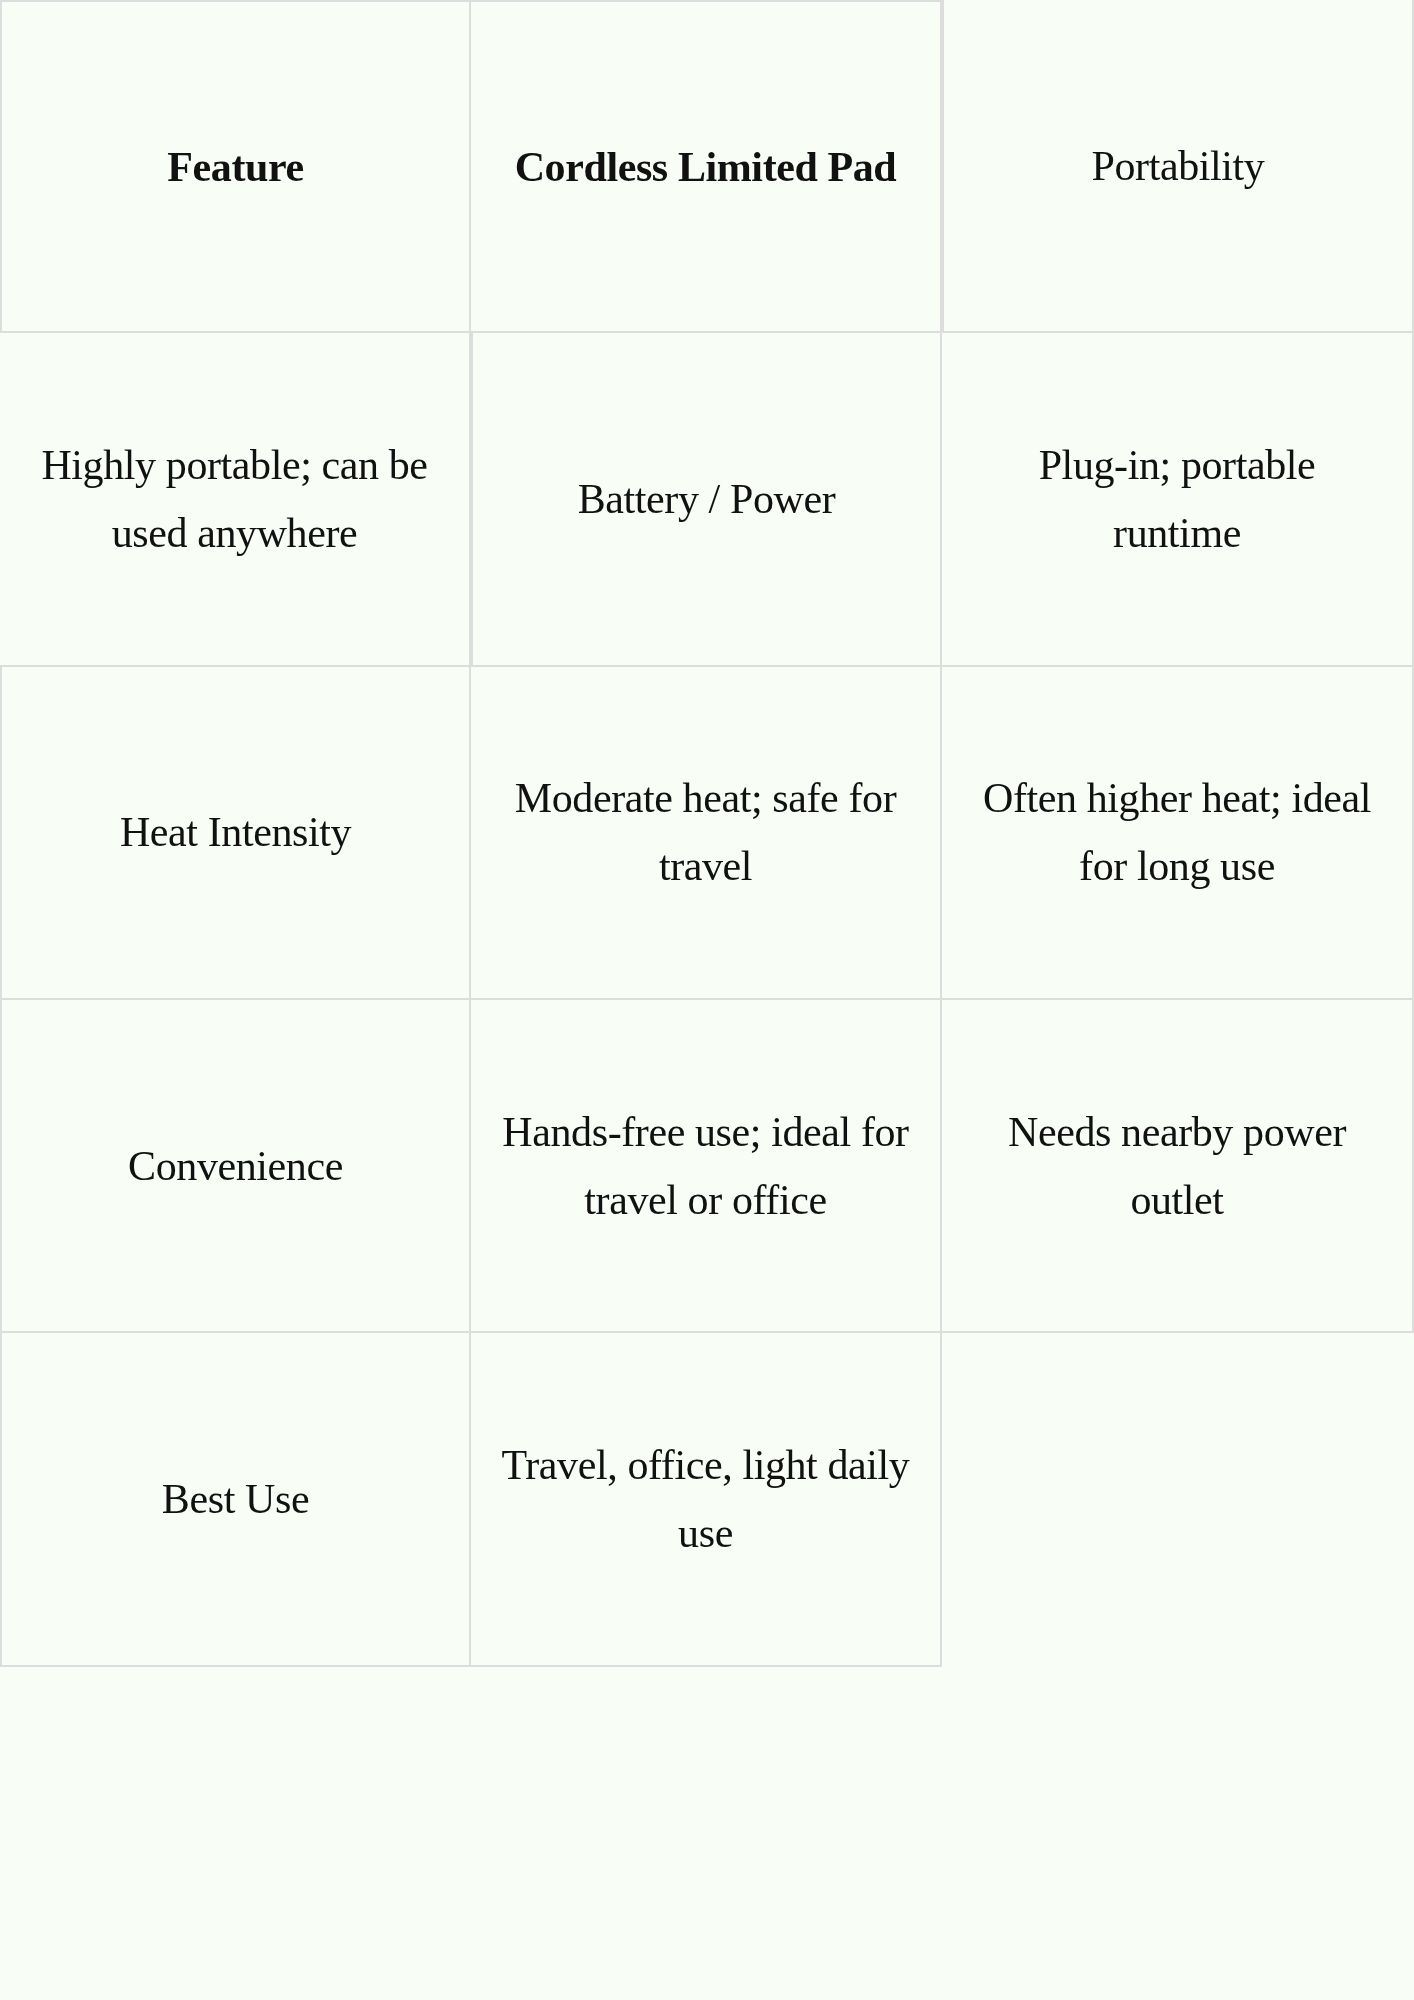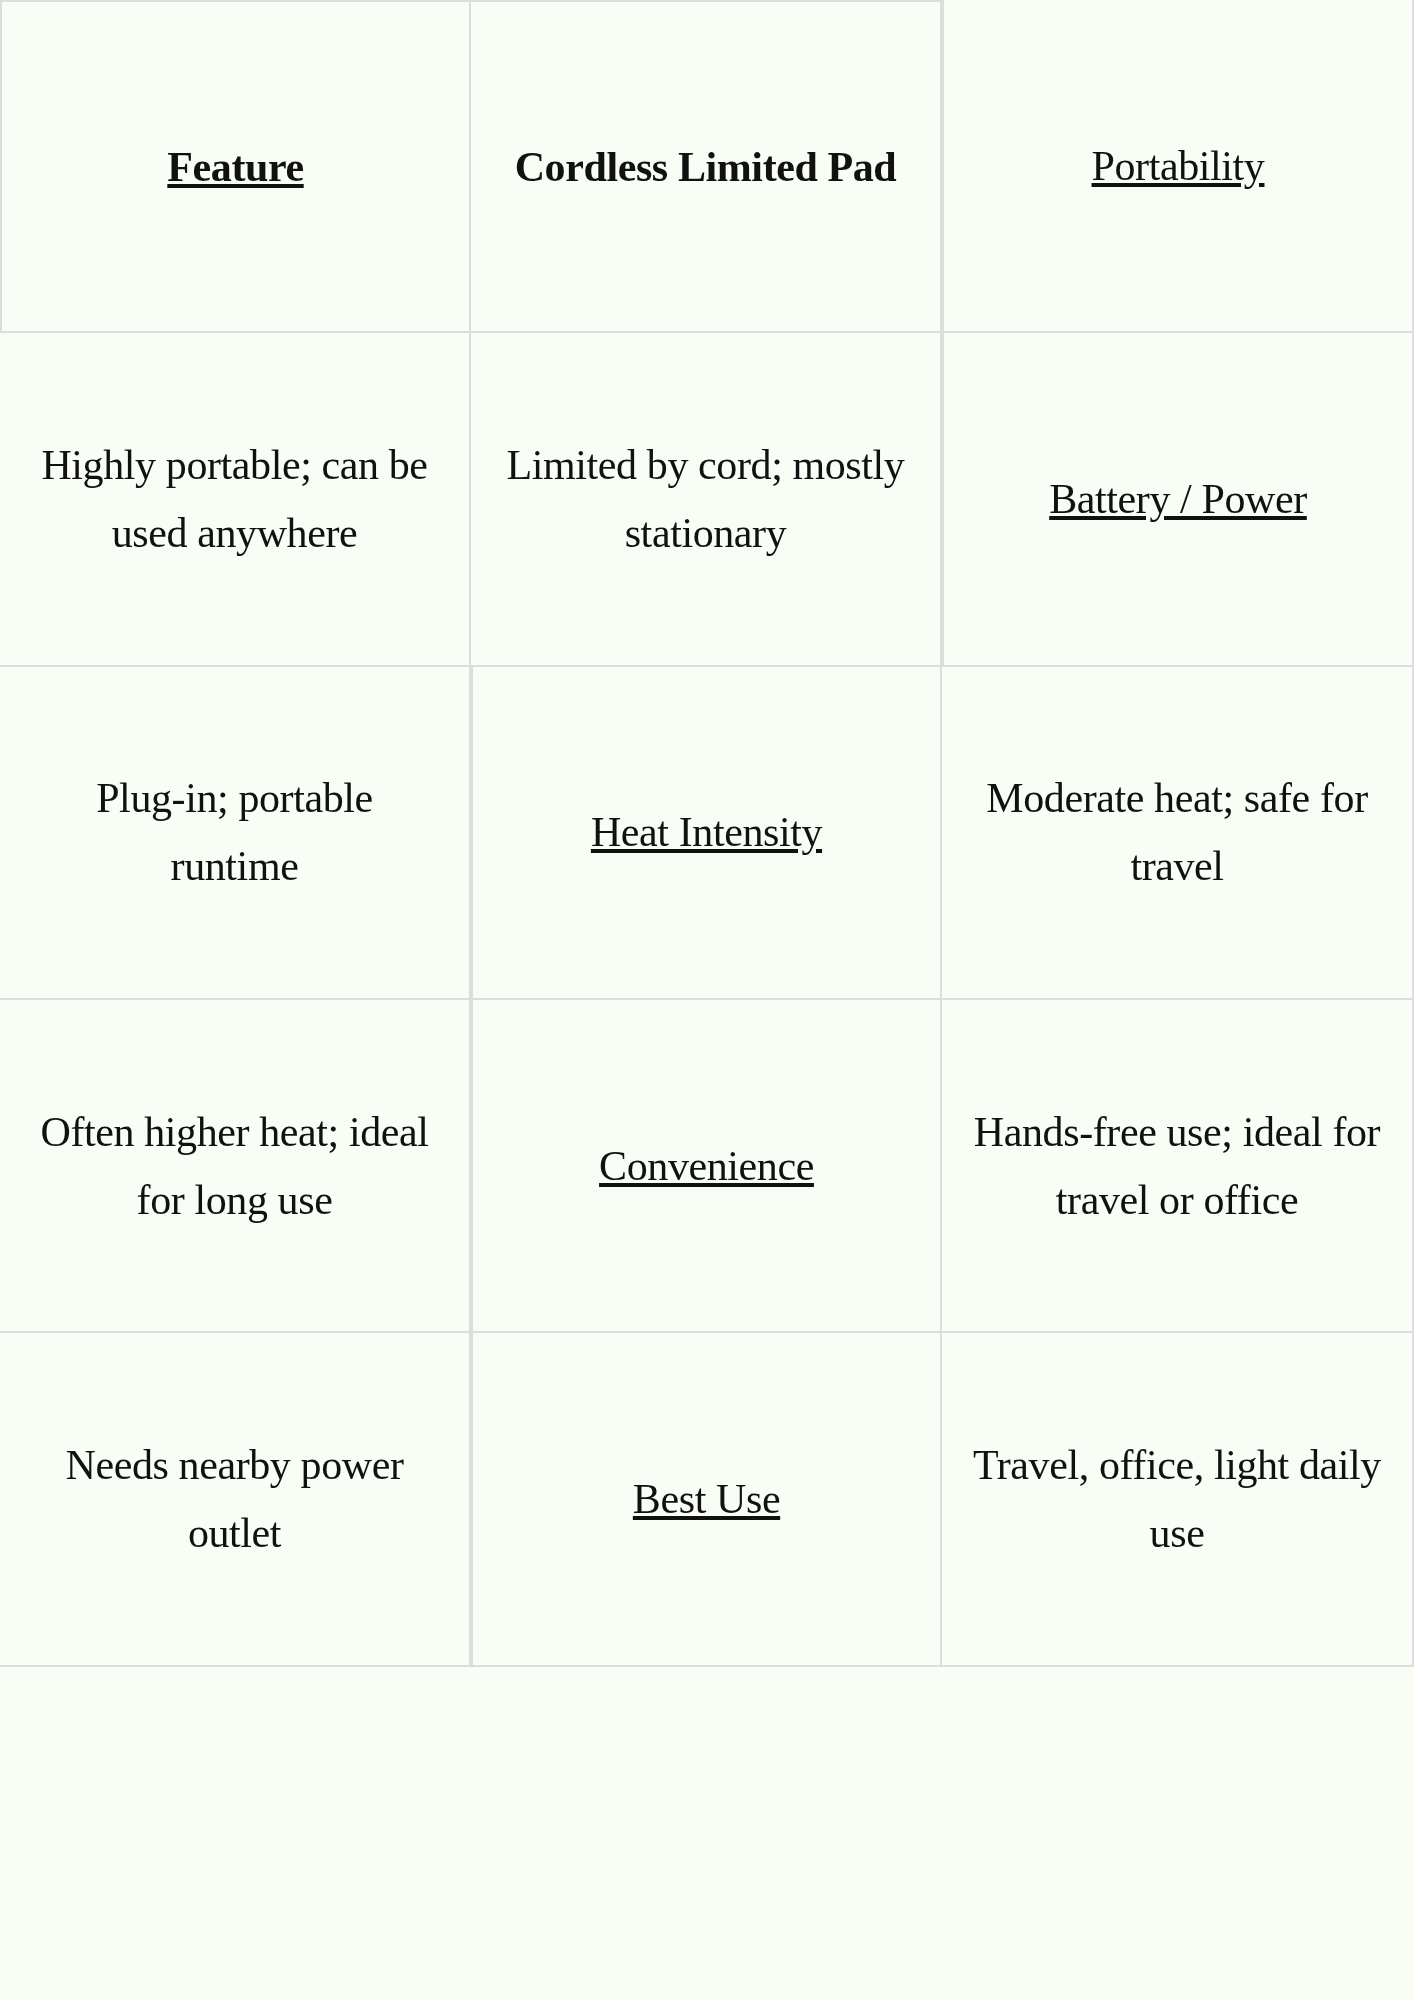--- a/index.html
+++ b/index.html
@@ -27,21 +27,21 @@
       display: flex;
       align-items: center;
       justify-content: center;
       text-align: center;
       padding: 0 12px;
       font-family: "Liberation Serif", "DejaVu Serif", serif;
       color: #111111;
       font-size: 42px;
       line-height: 68px;
     }
-    .cell.first-col { border-left: 2px solid #dddddd; text-decoration: underline; }
+    .cell.first-col { border-left: 2px solid #dddddd; }
     .cell.first-row { border-top: 2px solid #dddddd; }
     .cell.header {
       font-weight: bold;
       font-size: 42px;
       letter-spacing: -0.5px;
     }
     .cell .text {
       display: block;
       white-space: pre-line;
       letter-spacing: -0.4px;
@@ -58,24 +58,20 @@
   <div class="cell header first-row">
     <span class="text">Cordless Limited Pad</span>
   </div>
 
   <div class="cell first-col">
     <span class="text">Portability</span>
   </div>
   <div class="cell">
     <span class="text">Highly portable; can be
 used anywhere</span>
-  </div>
-  <div class="cell">
-    <span class="text">Limited by cord; mostly
-stationary</span>
   </div>
 
   <div class="cell first-col">
     <span class="text">Battery / Power</span>
   </div>
   <div class="cell">
     <span class="text">Plug-in; portable
 runtime</span>
   </div>
 

